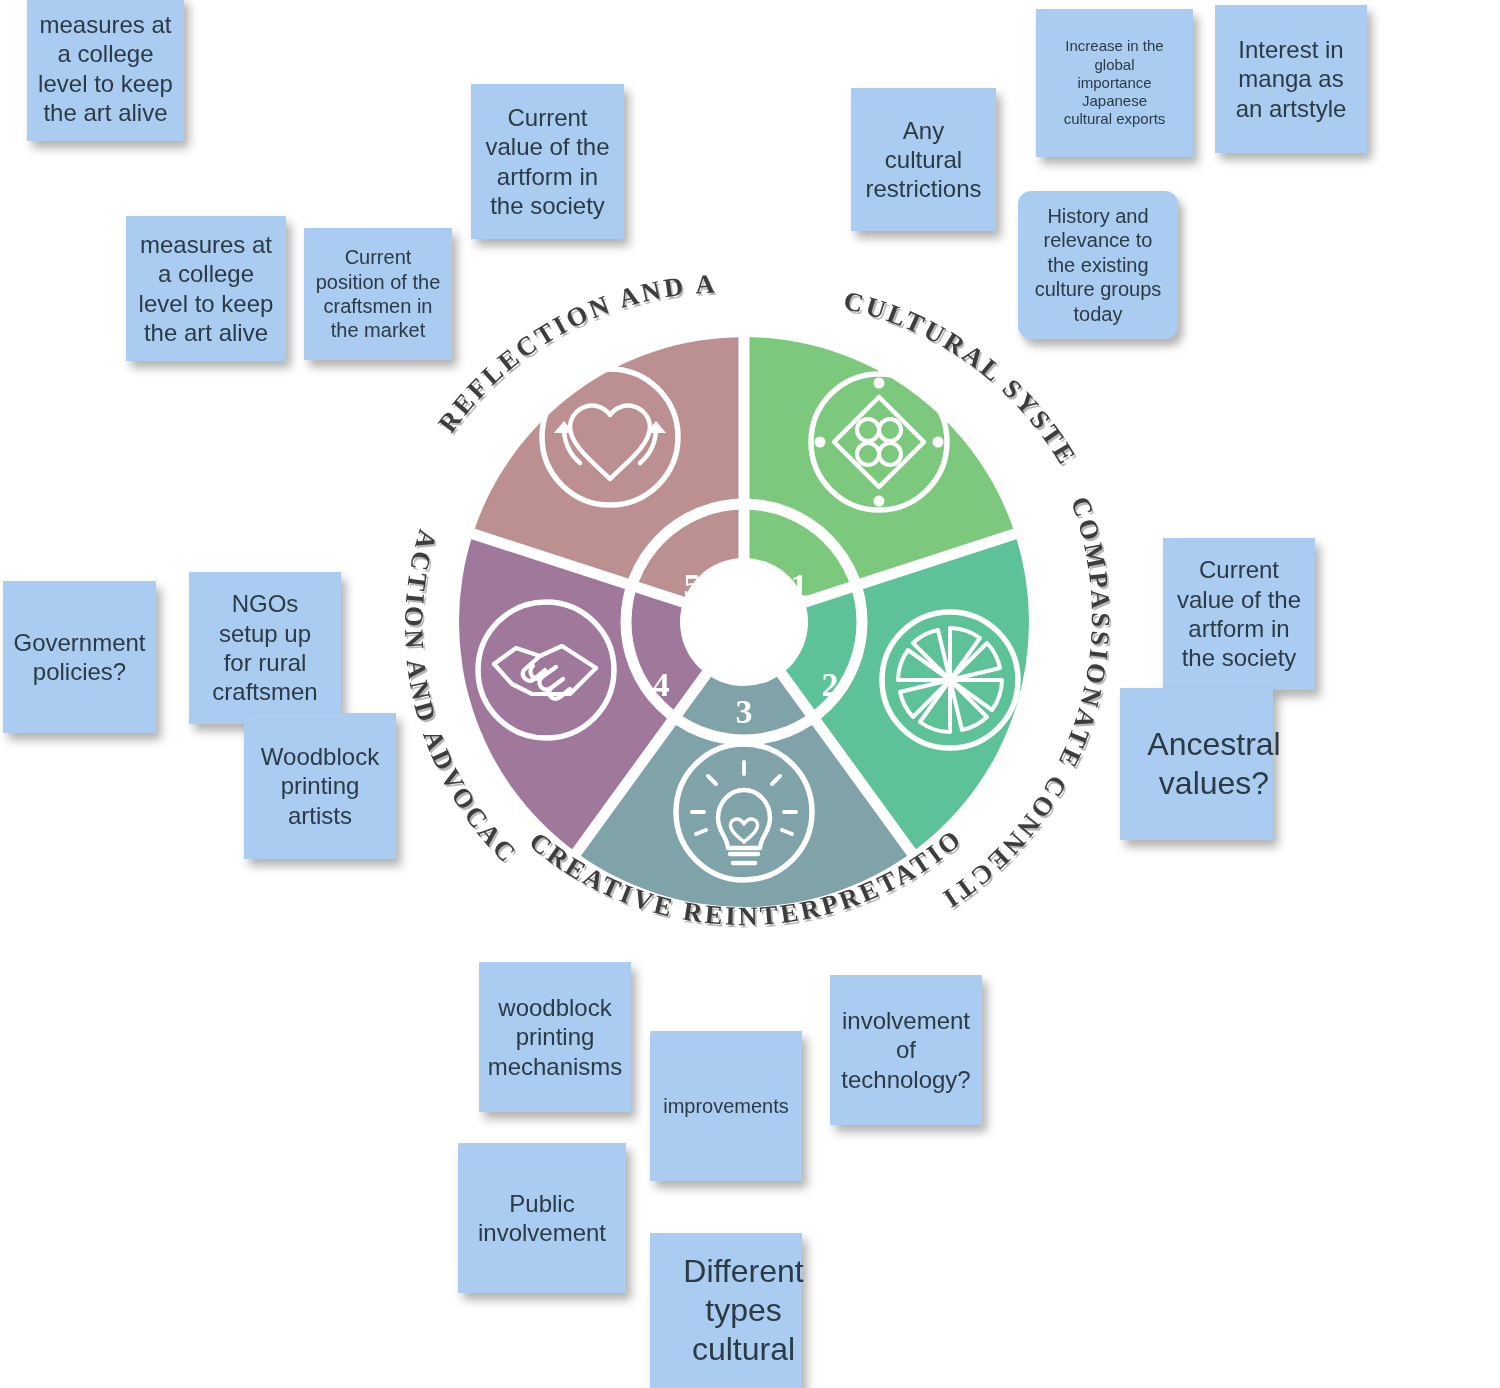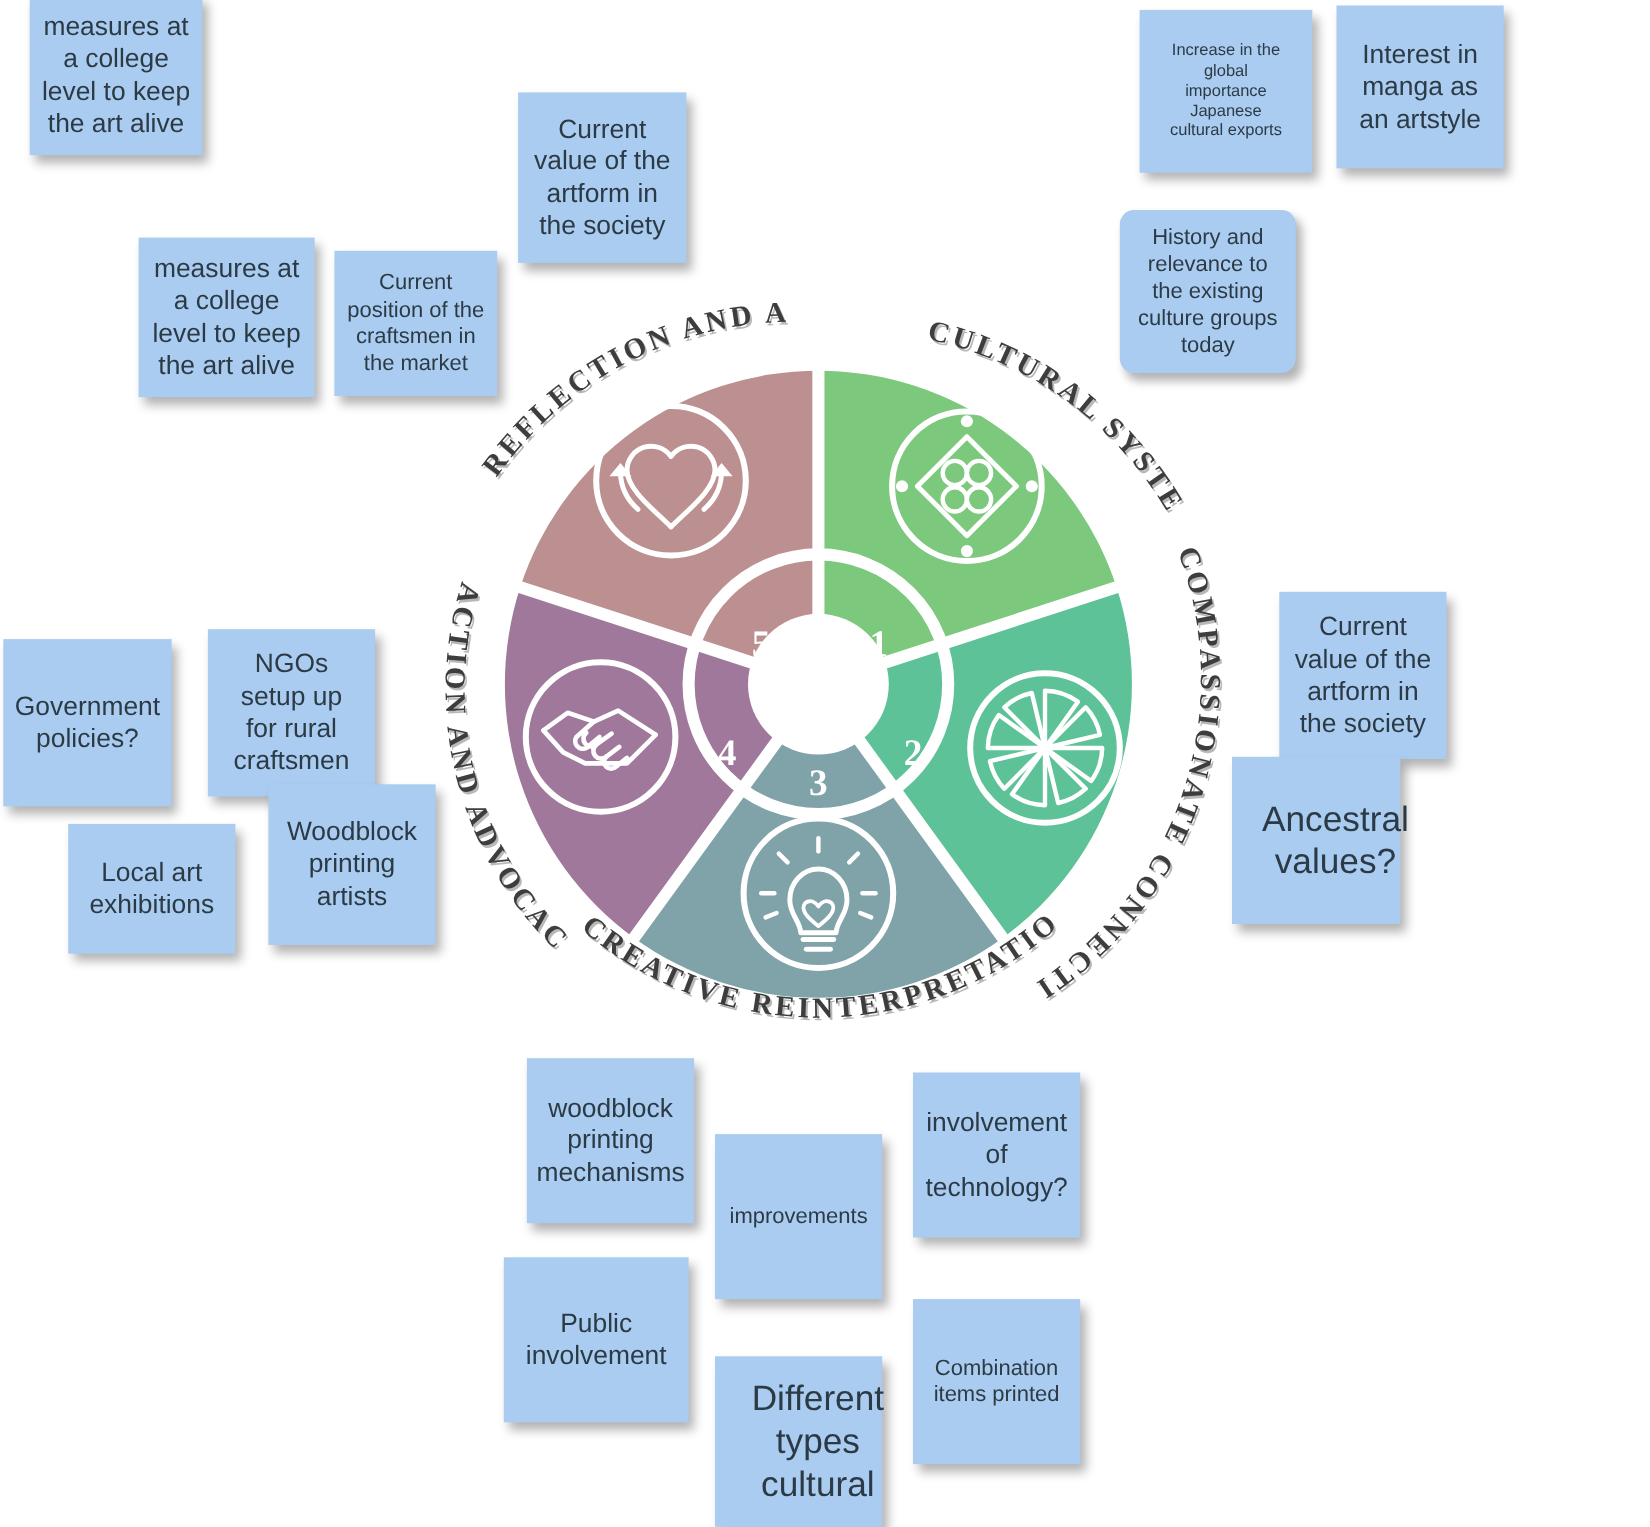--- a/index.html
+++ b/index.html
@@ -83,20 +83,23 @@
   <div class="note l" style="left:126px;top:216px;width:160px;height:145px;">measures at
 a college
 level to keep
 the art alive</div>
 
   <div class="note m" style="left:304px;top:228px;width:148px;height:132px;">Current
 position of the
 craftsmen in
 the market</div>
 
+  <div class="note l" style="left:851px;top:88px;width:145px;height:143px;">Any
+cultural
+restrictions</div>
 
   <div class="note s" style="left:1036px;top:9px;width:157px;height:148px;">Increase in the
 global
 importance
 Japanese
 cultural exports</div>
 
   <div class="note l" style="left:1215px;top:5px;width:152px;height:148px;">Interest in
 manga as
 an artstyle</div>
@@ -108,22 +111,20 @@
 today</div>
 
   <div class="note l" style="left:3px;top:581px;width:153px;height:152px;">Government
 policies?</div>
 
   <div class="note l" style="left:189px;top:572px;width:152px;height:152px;">NGOs
 setup up
 for rural
 craftsmen</div>
 
-  <div class="note l" style="left:62px;top:749px;width:152px;height:118px;">Local art
-exhibitions</div>
 
   <div class="note l" style="left:244px;top:713px;width:152px;height:146px;">Woodblock
 printing
 artists</div>
 
   <div class="note l" style="left:1163px;top:538px;width:152px;height:152px;">Current
 value of the
 artform in
 the society</div>
 
@@ -141,22 +142,20 @@
 of
 technology?</div>
 
   <div class="note l" style="left:458px;top:1143px;width:168px;height:150px;">Public
 involvement</div>
 
   <div class="note xl" style="left:650px;top:1233px;width:152px;height:155px;">Different
 types
 cultural</div>
 
-  <div class="note m" style="left:830px;top:1181px;width:152px;height:150px;">Combination
-items printed</div>
 
   <div id="wheel">
     <svg viewBox="0 0 740 740" xmlns="http://www.w3.org/2000/svg">
       <defs>
 
         <path id="arcTop1" d="M 370,370 m -318,0 a 318,318 0 1 1 636,0" fill="none"></path>
 
         <path id="arcCSA" fill="none" d="M 468.30,56.46 A 330,330 0 0 1 687.98,215.05"></path>
 
         <path id="arcCC" fill="none" d="M 696.63,248.73 A 330,330 0 0 1 568.90,640.84"></path>

